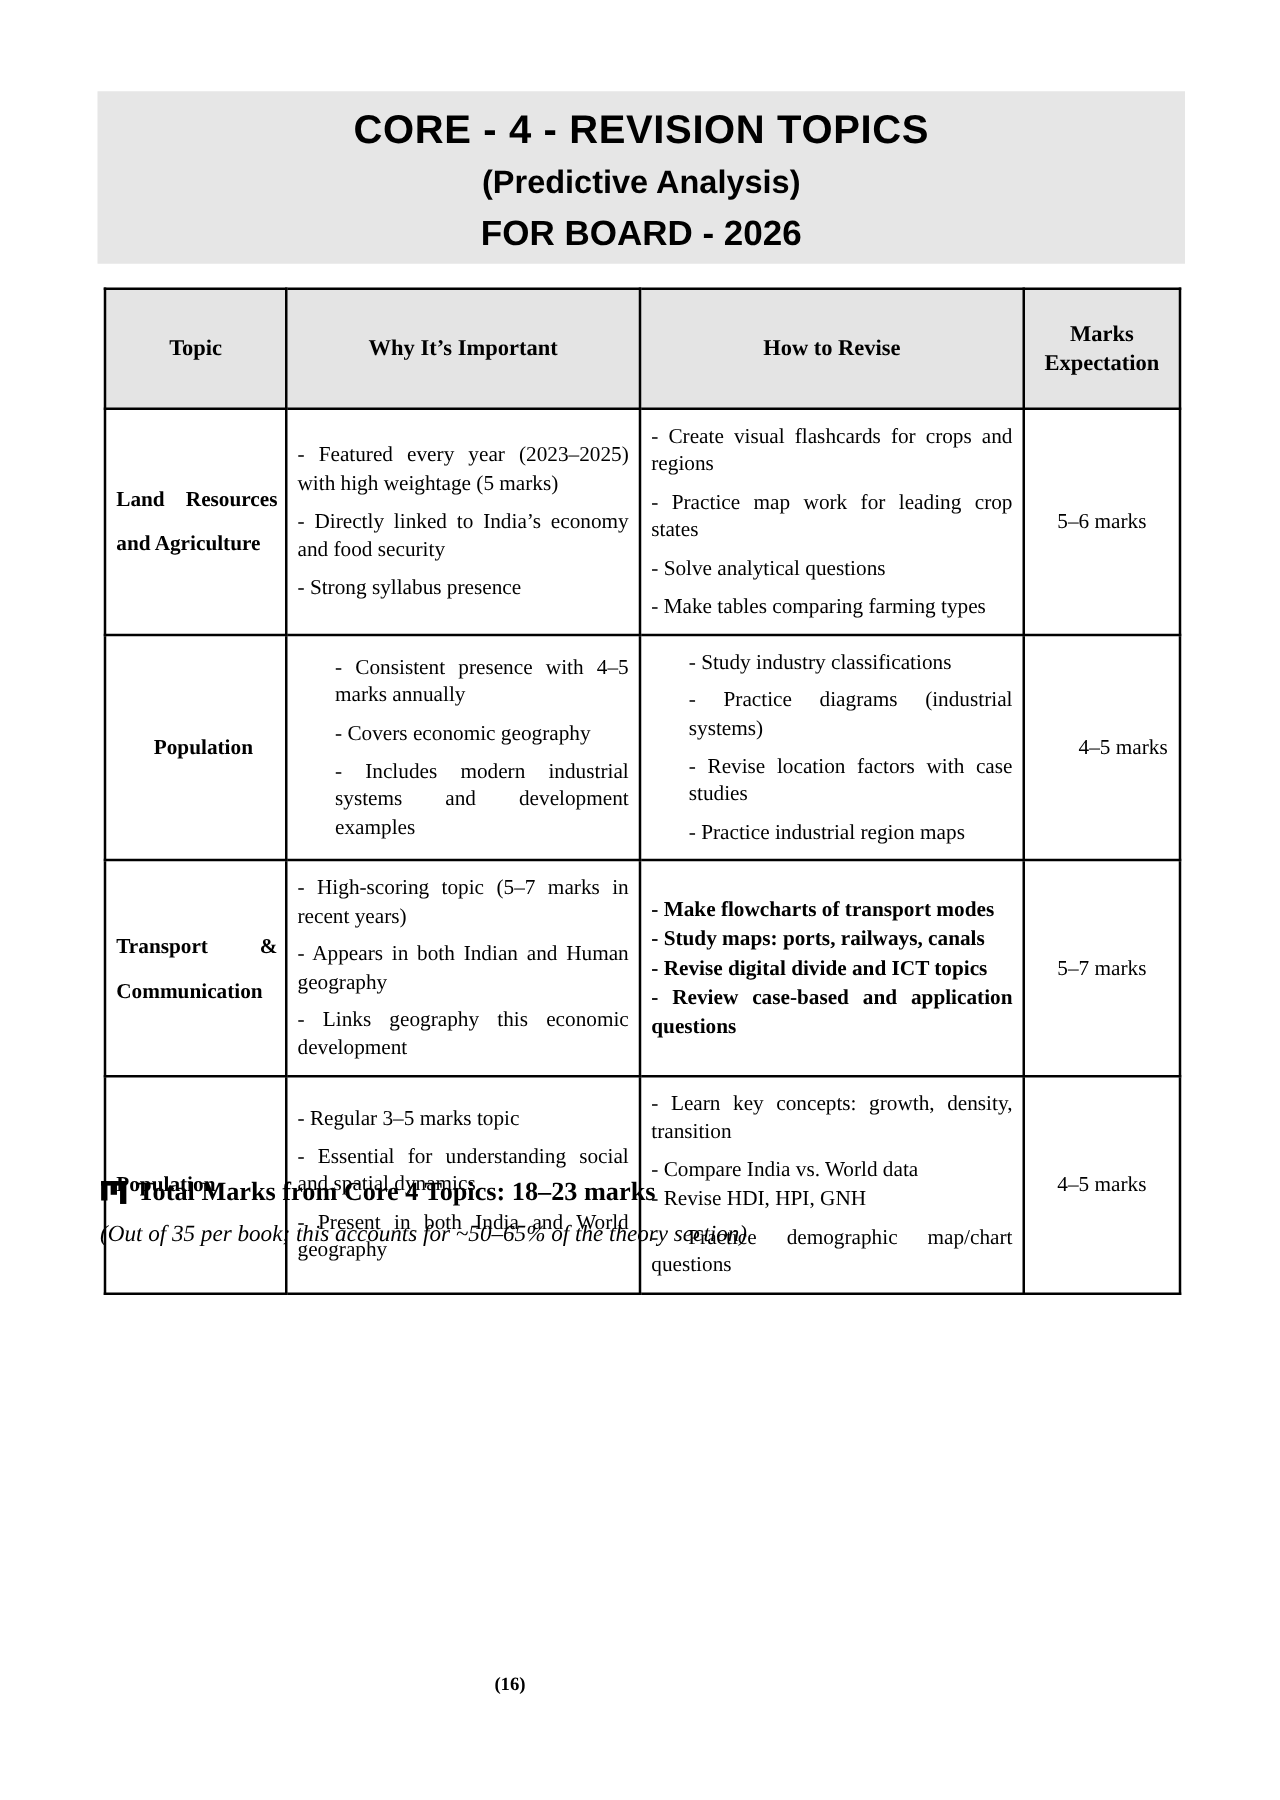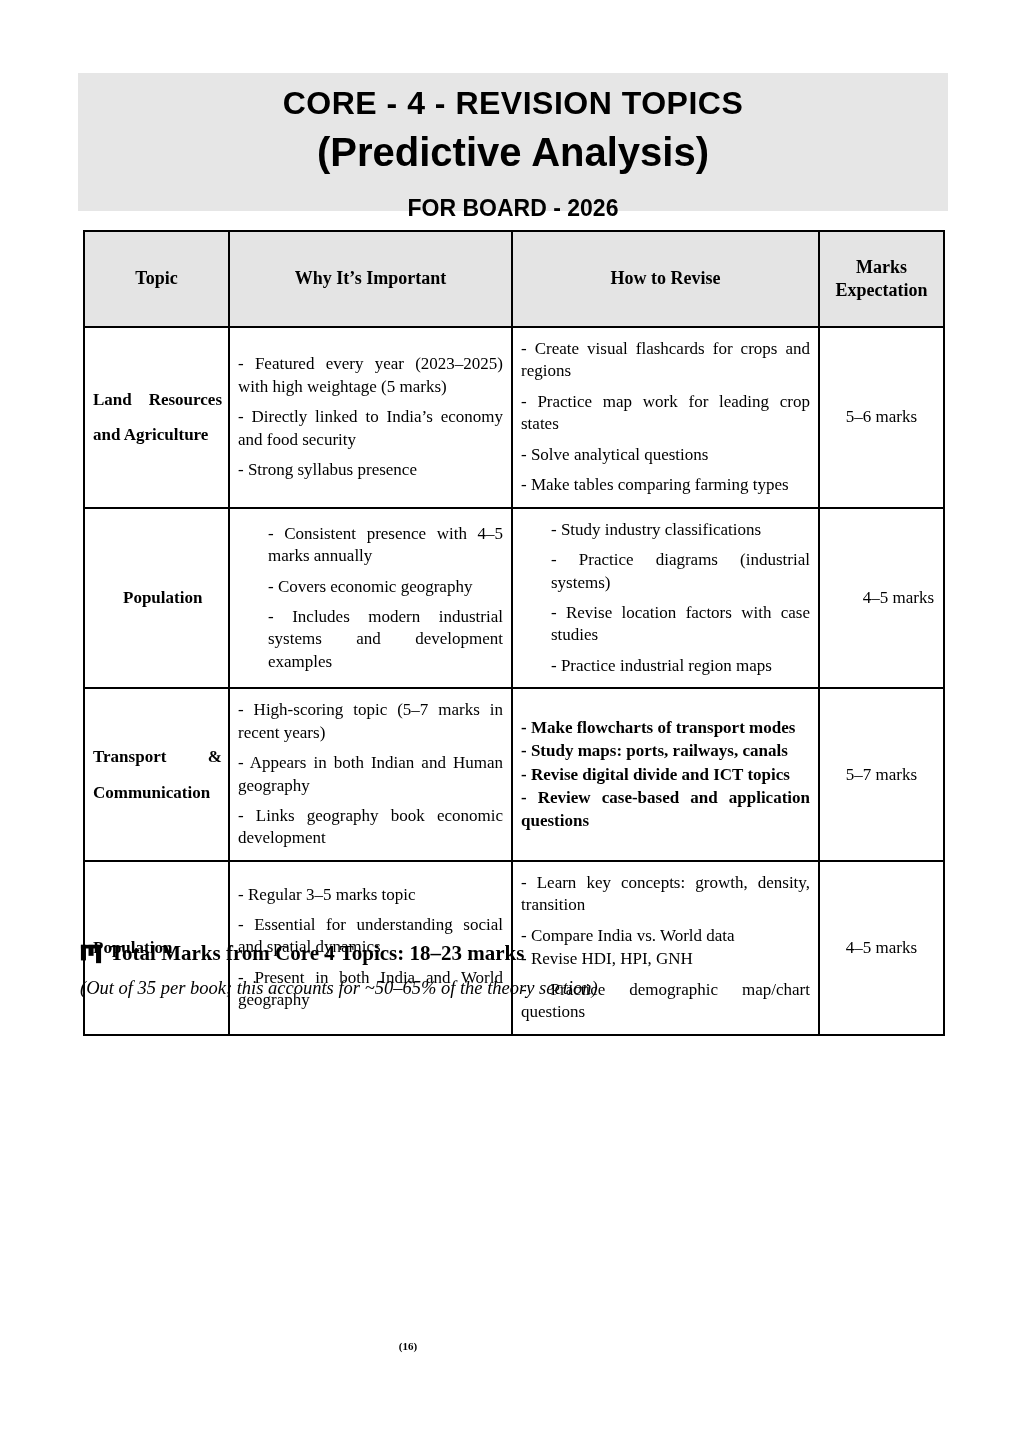--- a/index.html
+++ b/index.html
@@ -16,22 +16,22 @@
   
   .title-box {
     position: absolute; left: 78px; top: 73px;
     width: 870px; height: 138px;
     background: #e6e6e6;
     text-align: center;
     font-family: "Liberation Sans", sans-serif;
     font-weight: bold;
   }
   .title-line1 { font-size: 32px; letter-spacing: 0.5px; margin-top: 12px; }
-  .title-line2 { font-size: 40px; margin-top: 8px; }
-  .title-line3 { font-size: 23px; margin-top: 20px; }
+  .title-line2 { font-size: 26px; margin-top: 8px; }
+  .title-line3 { font-size: 28px; margin-top: 10px; }
 
   
   .table-wrap { position: absolute; left: 83px; top: 230px; }
   table.revision {
     border-collapse: collapse;
     width: 860px;
     table-layout: fixed;
   }
   table.revision th, table.revision td {
     border: 2px solid #000;
@@ -84,21 +84,21 @@
     font-weight: bold; font-size: 21px;
   }
   .total-line svg { display: block; }
   .note-line {
     position: absolute; left: 80px; top: 978px;
     font-style: italic; font-size: 18.5px;
   }
   .page-number {
     position: absolute; left: 0; top: 1340px;
     width: 100%; text-align: center;
-    font-weight: bold; font-size: 11px;
+    font-weight: bold; font-size: 15px;
   }
 </style>
 </head>
 <body>
 
 <div class="page">
 
   <div class="title-box">
     <div class="title-line1">CORE - 4 - REVISION TOPICS</div>
     <div class="title-line2">(Predictive Analysis)</div>
@@ -150,21 +150,21 @@
             <p>- Revise location factors with case studies</p>
             <p>- Practice industrial region maps</p>
           </td>
           <td class="marks-cell">4–5 marks</td>
         </tr>
         <tr class="row-3">
           <td class="topic-cell">Transport &amp; Communication</td>
           <td class="why-cell">
             <p>- High-scoring topic (5–7 marks in recent years)</p>
             <p>- Appears in both Indian and Human geography</p>
-            <p>- Links geography book economic development</p>
+            <p>- Links geography this economic development</p>
           </td>
           <td class="how-cell tight">
             <p>- Make flowcharts of transport modes</p>
             <p>- Study maps: ports, railways, canals</p>
             <p>- Revise digital divide and ICT topics</p>
             <p>- Review case-based and application questions</p>
           </td>
           <td class="marks-cell">5–7 marks</td>
         </tr>
         <tr class="row-4">

